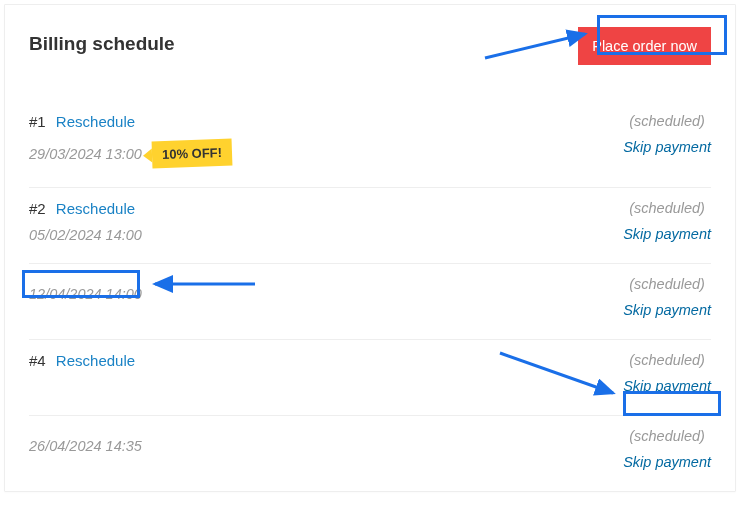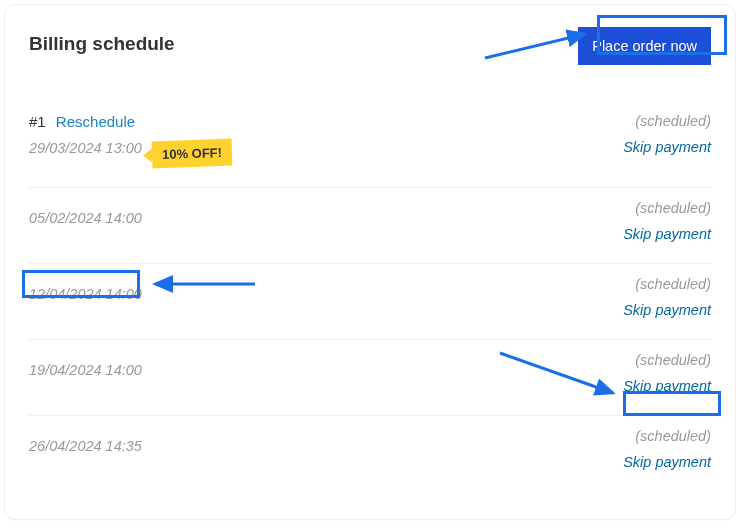--- a/index.html
+++ b/index.html
@@ -6,39 +6,39 @@
   body {
     font-family: -apple-system, BlinkMacSystemFont, "Segoe UI", Arial, sans-serif;
     background: #fff;
     width: 740px;
     height: 529px;
     overflow: hidden;
     position: relative;
   }
   .card {
     border: 1px solid #eee;
-    border-radius: 11px;
+    border-radius: 1px;
     box-shadow: 0 1px 2px rgba(0,0,0,0.02);
-    padding: 28px 24px 28px 24px;
+    padding: 28px 24px 0 24px;
     margin: 4px;
     position: relative;
   }
   .header-row {
     display: flex;
     justify-content: space-between;
     align-items: flex-start;
     margin-bottom: 30px;
   }
   .title {
     font-size: 19px;
     font-weight: 700;
     color: #333;
   }
   .primary-btn {
-    background: #1d4ed8;
+    background: #ef4444;
     color: #fff;
     border: none;
     font-size: 14.5px;
     padding: 11px 14px;
     cursor: pointer;
     position: relative;
     top: -6px;
   }
   .schedule-item {
     border-bottom: 1px solid #eee;
@@ -53,24 +53,24 @@
     color: #333;
   }
   .num-resched .num { color: #333; font-weight: 400; }
   .num-resched .resched-link { color: #1a82c5; margin-left: 6px; cursor: pointer; }
   .date-line {
     color: #999;
     font-style: italic;
     font-size: 14.5px;
     margin-top: 10px;
     display: flex;
-    align-items: flex-start;
+    align-items: center;
     gap: 10px;
   }
-  .right-col { text-align: right; }
+  .right-col { text-align: center; }
   .status {
     color: #999;
     font-style: italic;
     font-size: 14.5px;
   }
   .skip-link {
     color: #0369a1;
     font-style: italic;
     font-size: 14.5px;
     cursor: pointer;
@@ -133,20 +133,24 @@
       </div>
     </div>
     <div class="right-col">
       <div class="status">(scheduled)</div>
       <span class="skip-link">Skip payment</span>
     </div>
   </div>
 
   <div class="schedule-item">
     <div class="left-col">
+      <div class="num-resched">
+        <span class="num">#2</span>
+        <span class="resched-link">Reschedule</span>
+      </div>
       <div class="date-line">
         <span>05/02/2024 14:00</span>
       </div>
     </div>
     <div class="right-col">
       <div class="status">(scheduled)</div>
       <span class="skip-link">Skip payment</span>
     </div>
   </div>
 
@@ -157,22 +161,23 @@
       </div>
     </div>
     <div class="right-col">
       <div class="status">(scheduled)</div>
       <span class="skip-link">Skip payment</span>
     </div>
   </div>
 
   <div class="schedule-item">
     <div class="left-col">
-      <div class="date-line">
-        <span>19/04/2024 14:00</span>
+      <div class="num-resched">
+        <span class="num">#4</span>
+        <span class="resched-link">Reschedule</span>
       </div>
     </div>
     <div class="right-col">
       <div class="status">(scheduled)</div>
       <span class="skip-link">Skip payment</span>
     </div>
   </div>
 
   <div class="schedule-item">
     <div class="left-col">

